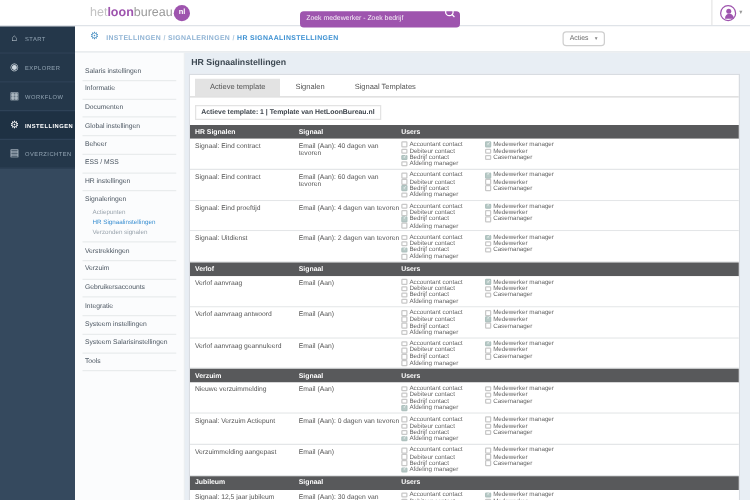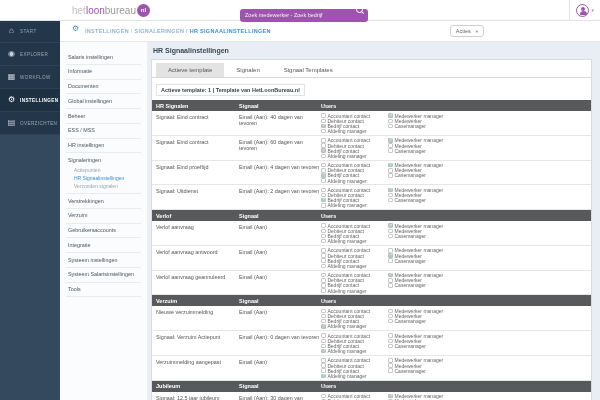--- a/index.html
+++ b/index.html
@@ -3,21 +3,21 @@
 <meta charset="utf-8">
 <style>
   html,body{margin:0;padding:0;}
   body{width:600px;height:400px;overflow:hidden;position:relative;background:#e8eef4;
        font-family:"Liberation Sans","DejaVu Sans",sans-serif;-webkit-font-smoothing:antialiased;}
 
   
   .topbar{position:absolute;left:0;top:0;width:600px;height:20px;background:#fff;border-bottom:1px solid #dfe3e8;z-index:20;}
   .logo{position:absolute;left:72px;top:3px;height:14px;display:flex;align-items:center;font-size:10px;cursor:pointer;}
   .l-het{color:#c3c3c3;}
-  .l-loon{color:#9e54ae;font-weight:normal;}
+  .l-loon{color:#9e54ae;font-weight:bold;}
   .l-bureau{color:#9a9a9a;text-align:center;}
   .l-badge{display:inline-flex;align-items:center;justify-content:center;width:13px;height:13px;border-radius:50%;
            background:#9e54ae;color:#fff;font-size:6px;font-weight:bold;margin-left:1px;}
   .search-wrap{position:absolute;left:240px;top:3px;width:128px;height:13px;}
   .search{width:100%;height:100%;background:#9e54ae;border:none;border-radius:3px;color:#fff;font-size:5.5px;
           padding:0 14px 0 5px;box-sizing:border-box;font-family:inherit;outline:none;}
   .search::placeholder{color:rgba(255,255,255,.92);}
   .search-icon{position:absolute;right:5px;top:3px;width:5px;height:5px;border:1px solid #fff;border-radius:50%;}
   .search-icon::after{content:"";position:absolute;left:4px;top:4.5px;width:3px;height:1px;background:#fff;transform:rotate(45deg);}
   .topbar-divider{position:absolute;right:30px;top:0;width:1px;height:20px;background:#e6e6e6;}

